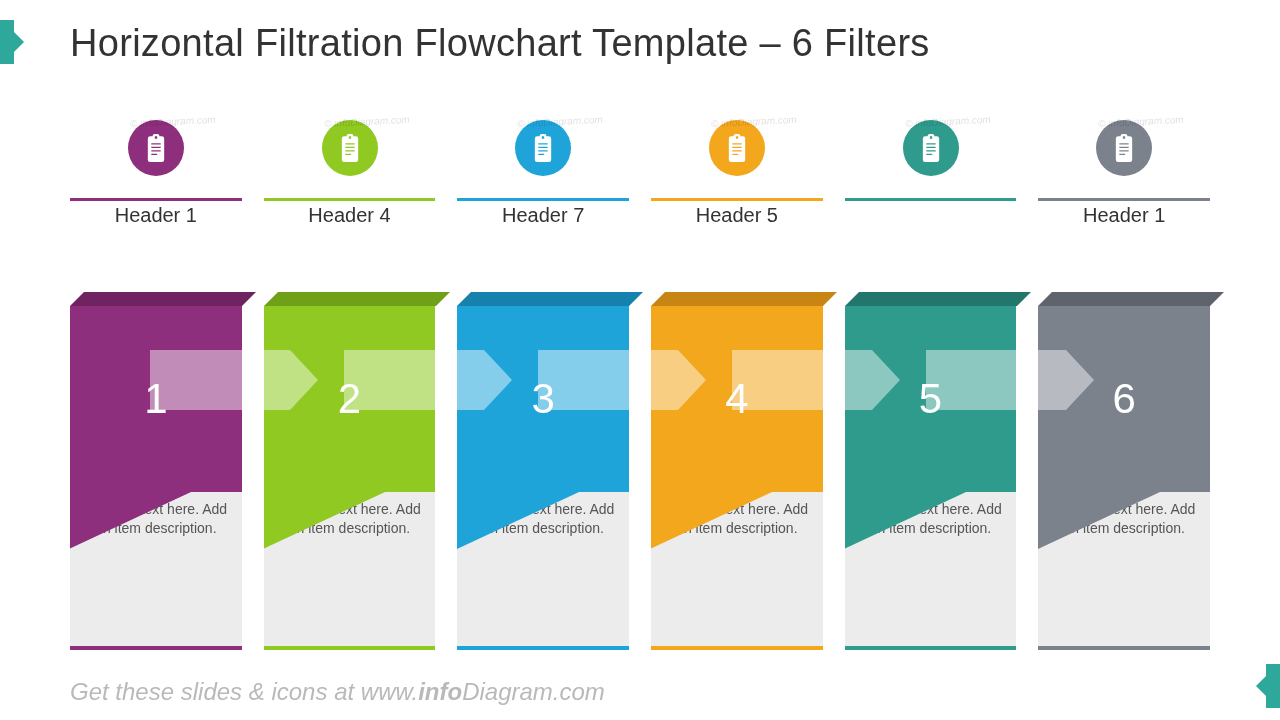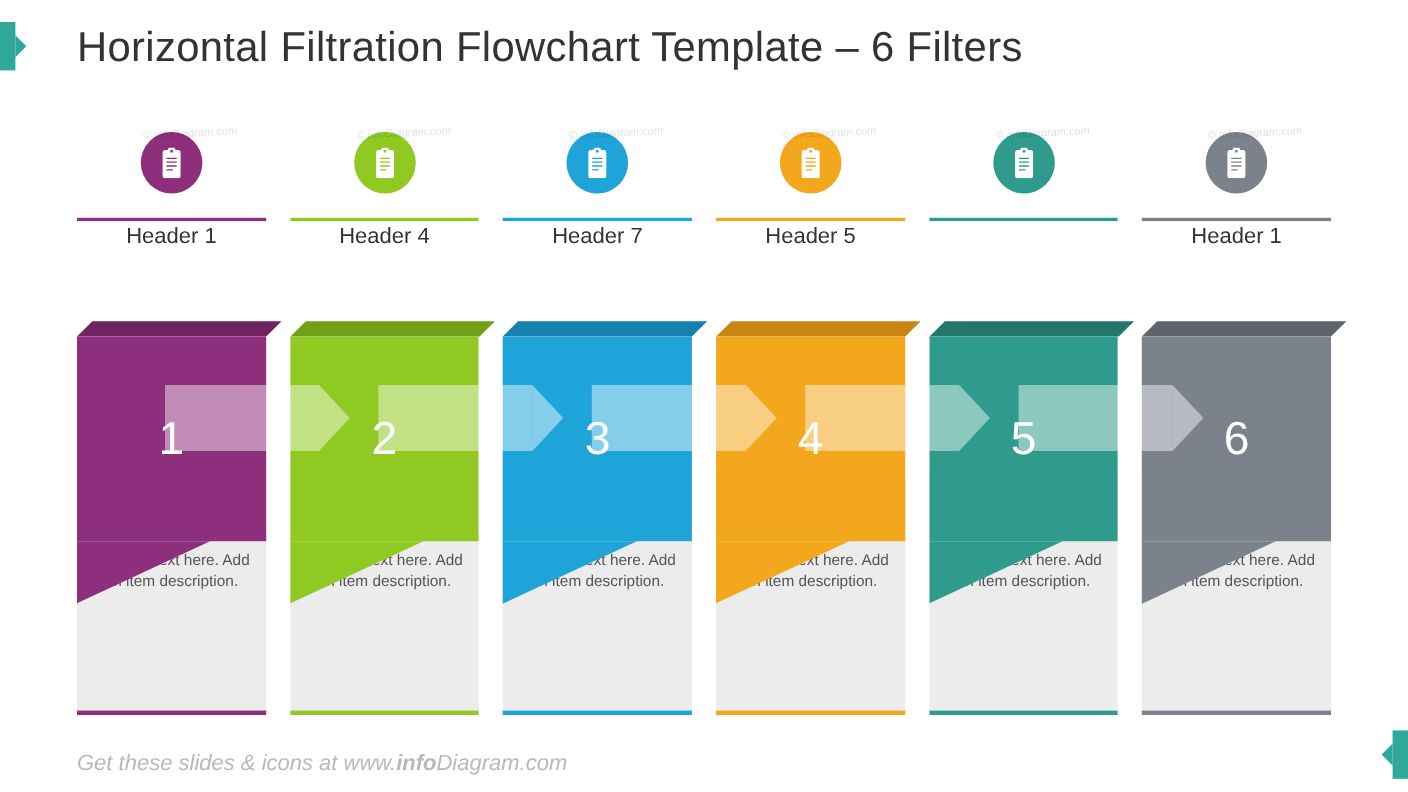--- a/index.html
+++ b/index.html
@@ -3,21 +3,21 @@
 <meta charset="utf-8">
 <style>
   * { box-sizing: border-box; margin: 0; padding: 0; }
   html, body { width: 1280px; height: 720px; font-family: "Segoe UI", Arial, sans-serif; background: #fff; overflow: hidden; }
   .slide { position: relative; width: 1280px; height: 720px; }
   .accent-left  { position: absolute; left: 0;  top: 20px;  width: 14px; height: 44px; background: #2fa89c; }
   .accent-right { position: absolute; right: 0; bottom: 12px; width: 14px; height: 44px; background: #2fa89c; }
   .accent-left::after  { content: ""; position: absolute; right: -10px; top: 50%; transform: translateY(-50%); border-left: 10px solid #2fa89c; border-top: 10px solid transparent; border-bottom: 10px solid transparent; }
   .accent-right::before{ content: ""; position: absolute; left: -10px; top: 50%; transform: translateY(-50%); border-right: 10px solid #2fa89c; border-top: 10px solid transparent; border-bottom: 10px solid transparent; }
   .title { position: absolute; left: 70px; top: 22px; font-size: 38px; font-weight: 400; color: #333; letter-spacing: 0.3px; }
-  .footer { position: absolute; left: 70px; bottom: 14px; font-size: 20px; color: #b9b9b9; font-style: italic; }
+  .footer { position: absolute; left: 70px; bottom: 14px; font-size: 24px; color: #b9b9b9; font-style: italic; }
   .footer b { font-weight: 700; }
 
   .row { position: absolute; left: 70px; top: 120px; width: 1140px; height: 530px; display: flex; gap: 22px; }
   .filter { position: relative; flex: 1; }
 
   .badge { width: 56px; height: 56px; border-radius: 50%; margin: 0 auto; display: flex; align-items: center; justify-content: center; }
   .badge svg { width: 28px; height: 28px; fill: #fff; }
 
   .divider { height: 3px; width: 100%; margin-top: 22px; }
   .header  { text-align: center; font-size: 20px; color: #333; margin-top: 3px; }

